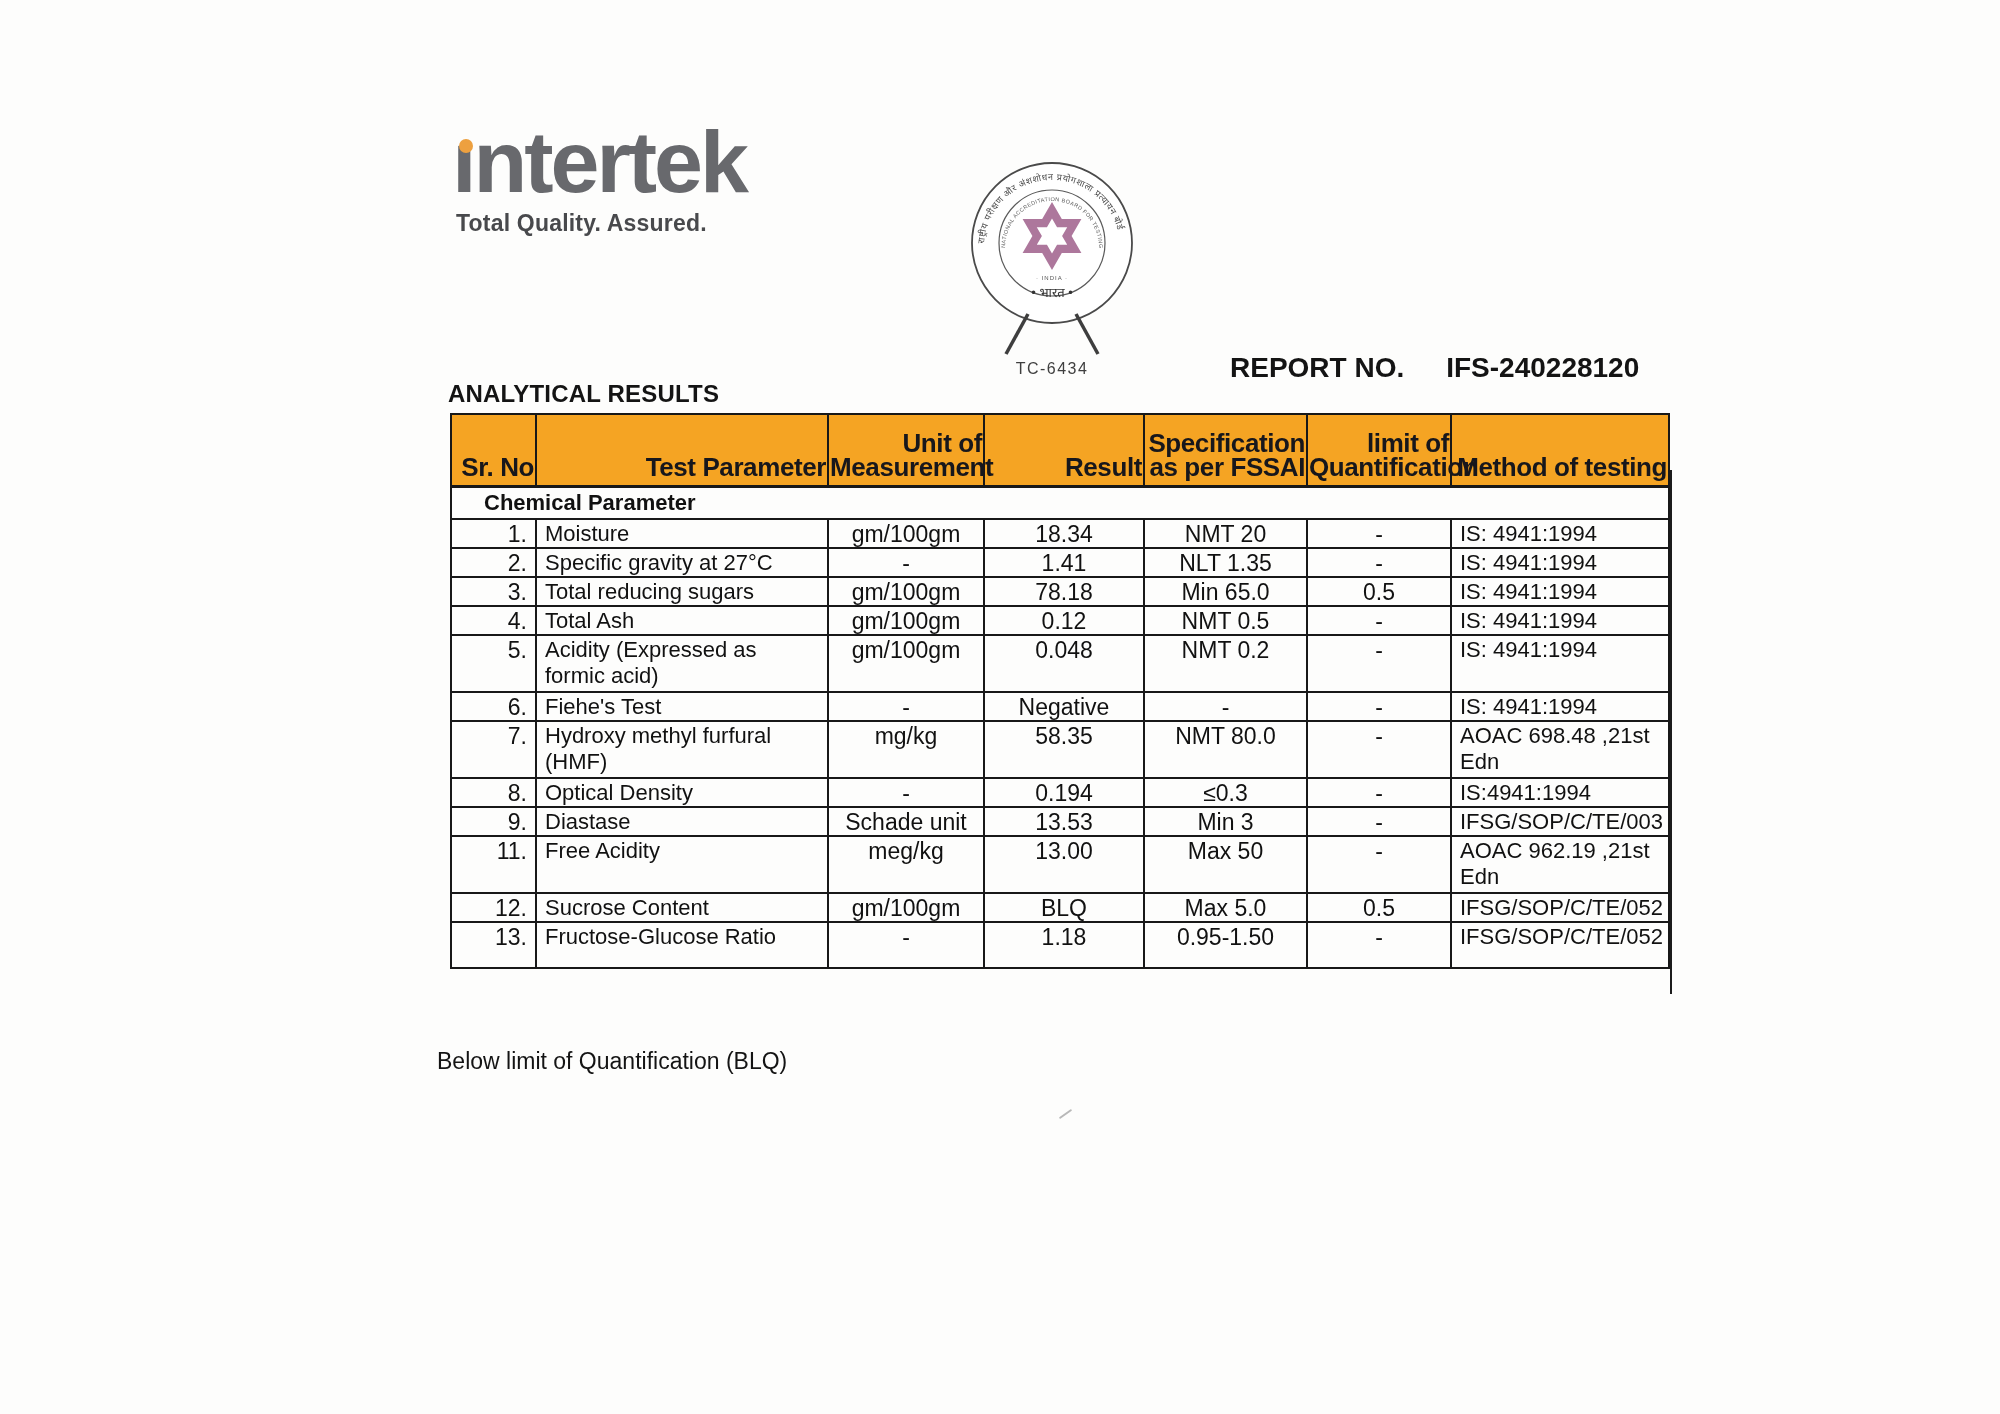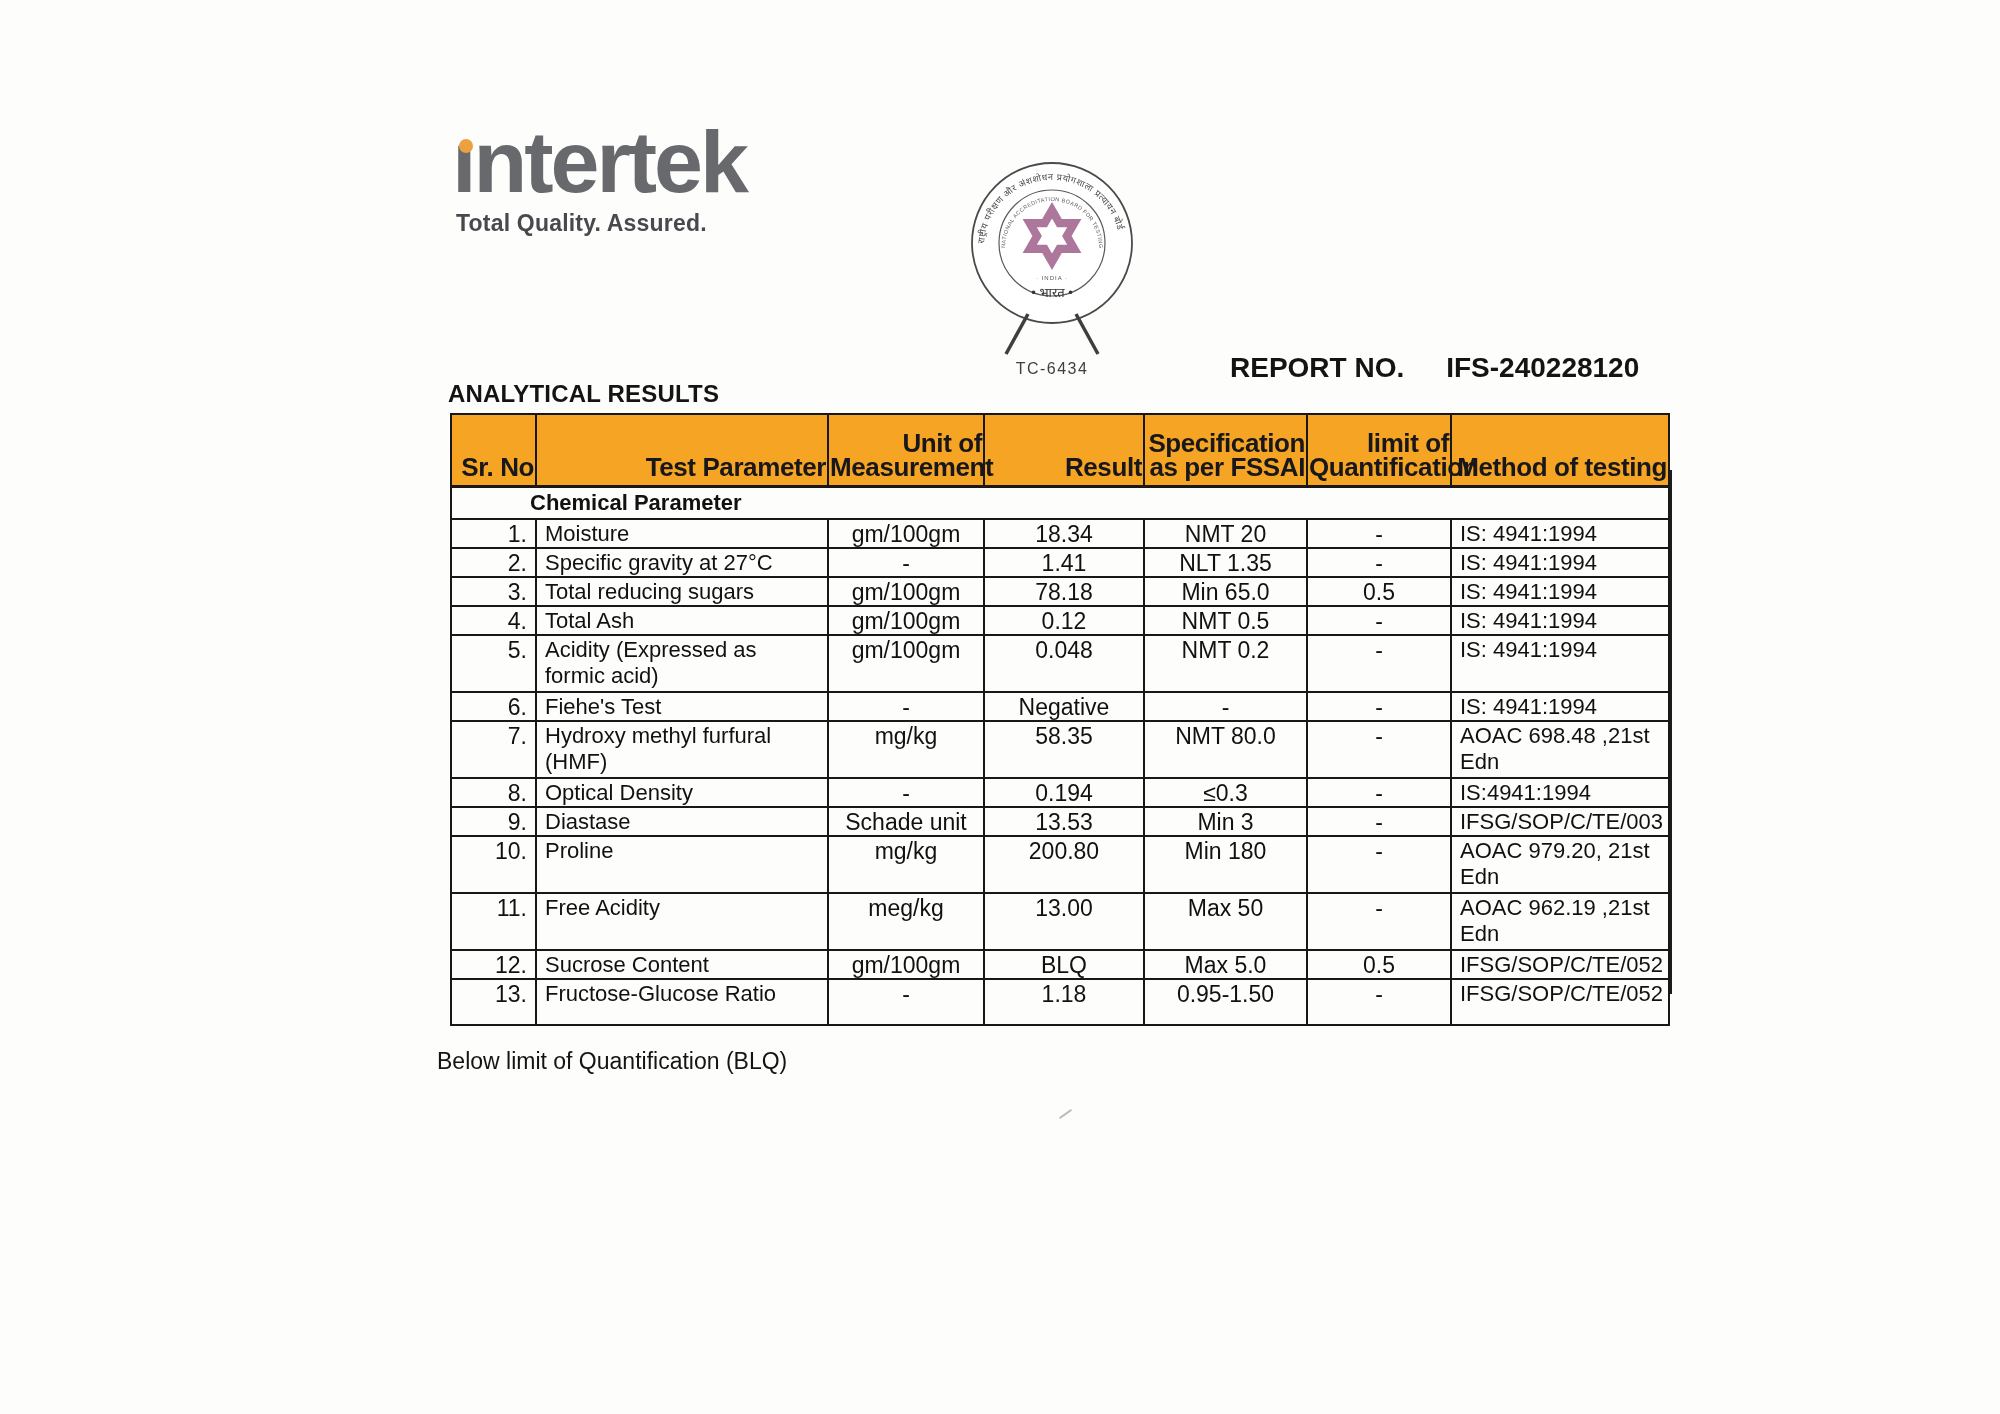--- a/index.html
+++ b/index.html
@@ -72,21 +72,21 @@
     vertical-align: top;
     padding: 1px 8px 0;
     line-height: 26px;
   }
   td.c-sr     { text-align: right; padding-right: 12px; }
   td.c-param  { text-align: left; padding-right: 3px; font-size: 22px; }
   td.c-unit, td.c-result, td.c-spec, td.c-loq { text-align: center; }
   td.c-method { text-align: left; padding-left: 6px; padding-right: 4px; font-size: 22px; }
   tr.group-row td {
     font-weight: 700; text-align: left;
-    padding-left: 78px; font-size: 22px;
+    padding-left: 32px; font-size: 22px;
     line-height: 28px;
   }
   
   .right-edge-line {
     position: absolute; left: 1670px; top: 470px;
     width: 0; height: 524px;
     border-right: 2px solid #1c1c1c;
   }
 
   
@@ -250,29 +250,20 @@
         <tr style="height: 29px;">
           <td class="c-sr">9.</td>
           <td class="c-param">Diastase</td>
           <td class="c-unit">Schade unit</td>
           <td class="c-result">13.53</td>
           <td class="c-spec">Min 3</td>
           <td class="c-loq">-</td>
           <td class="c-method">IFSG/SOP/C/TE/003</td>
         </tr>
         <tr style="height: 57px;">
-          <td class="c-sr">10.</td>
-          <td class="c-param">Proline</td>
-          <td class="c-unit">mg/kg</td>
-          <td class="c-result">200.80</td>
-          <td class="c-spec">Min 180</td>
-          <td class="c-loq">-</td>
-          <td class="c-method">AOAC 979.20, 21st Edn</td>
-        </tr>
-        <tr style="height: 57px;">
           <td class="c-sr">11.</td>
           <td class="c-param">Free Acidity</td>
           <td class="c-unit">meg/kg</td>
           <td class="c-result">13.00</td>
           <td class="c-spec">Max 50</td>
           <td class="c-loq">-</td>
           <td class="c-method">AOAC 962.19 ,21st Edn</td>
         </tr>
         <tr style="height: 29px;">
           <td class="c-sr">12.</td>

